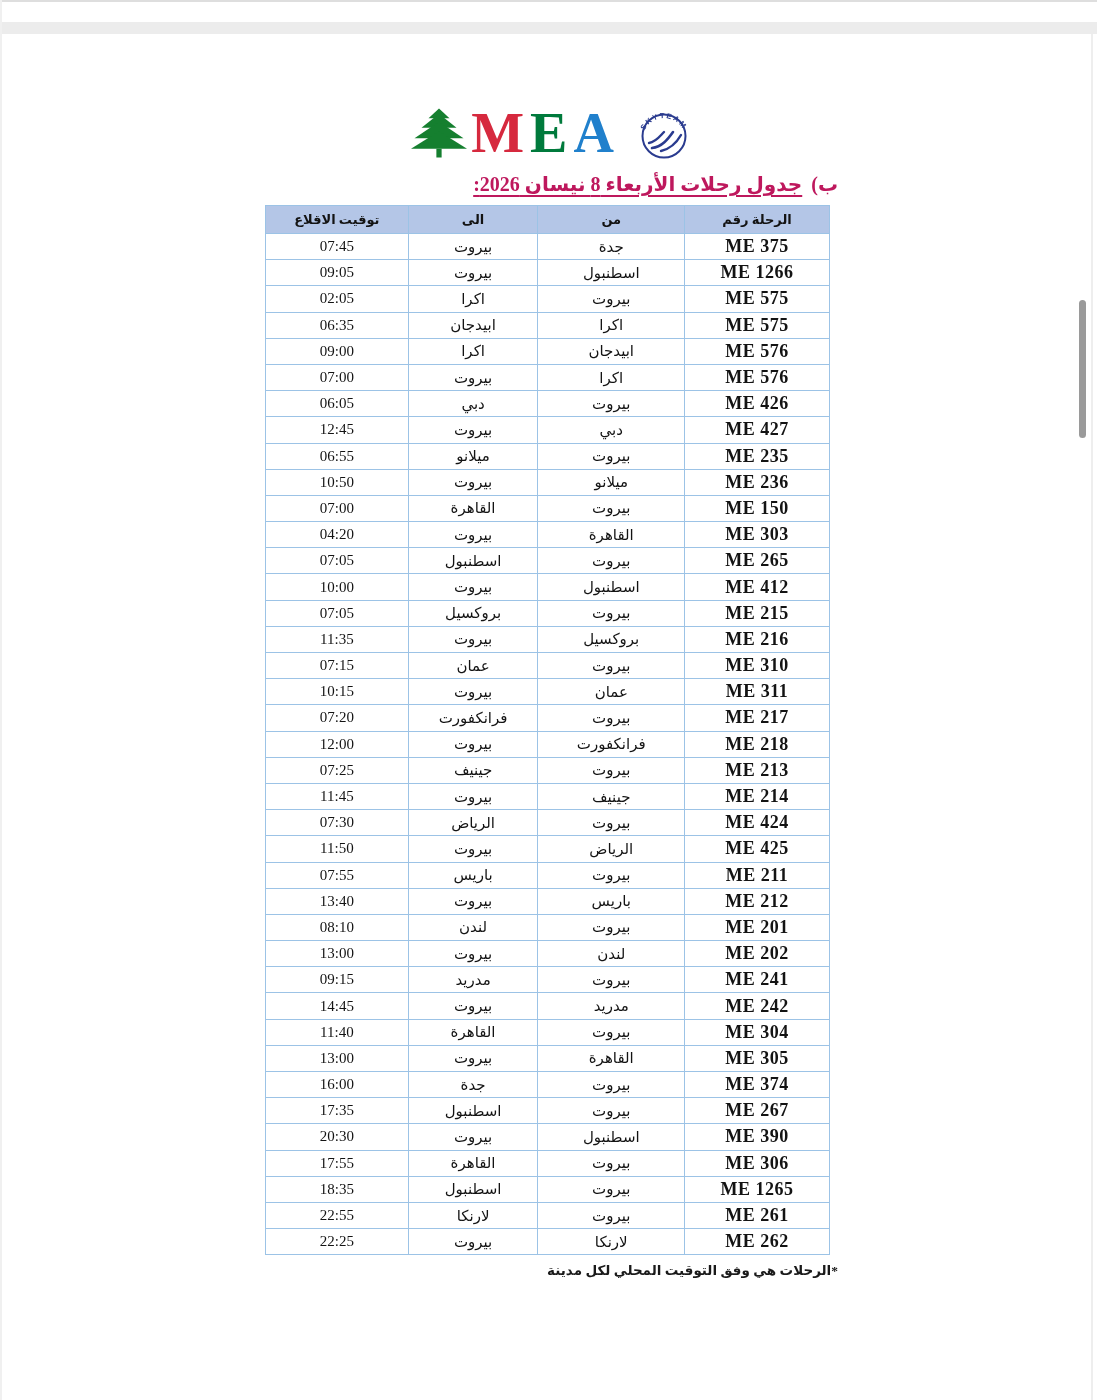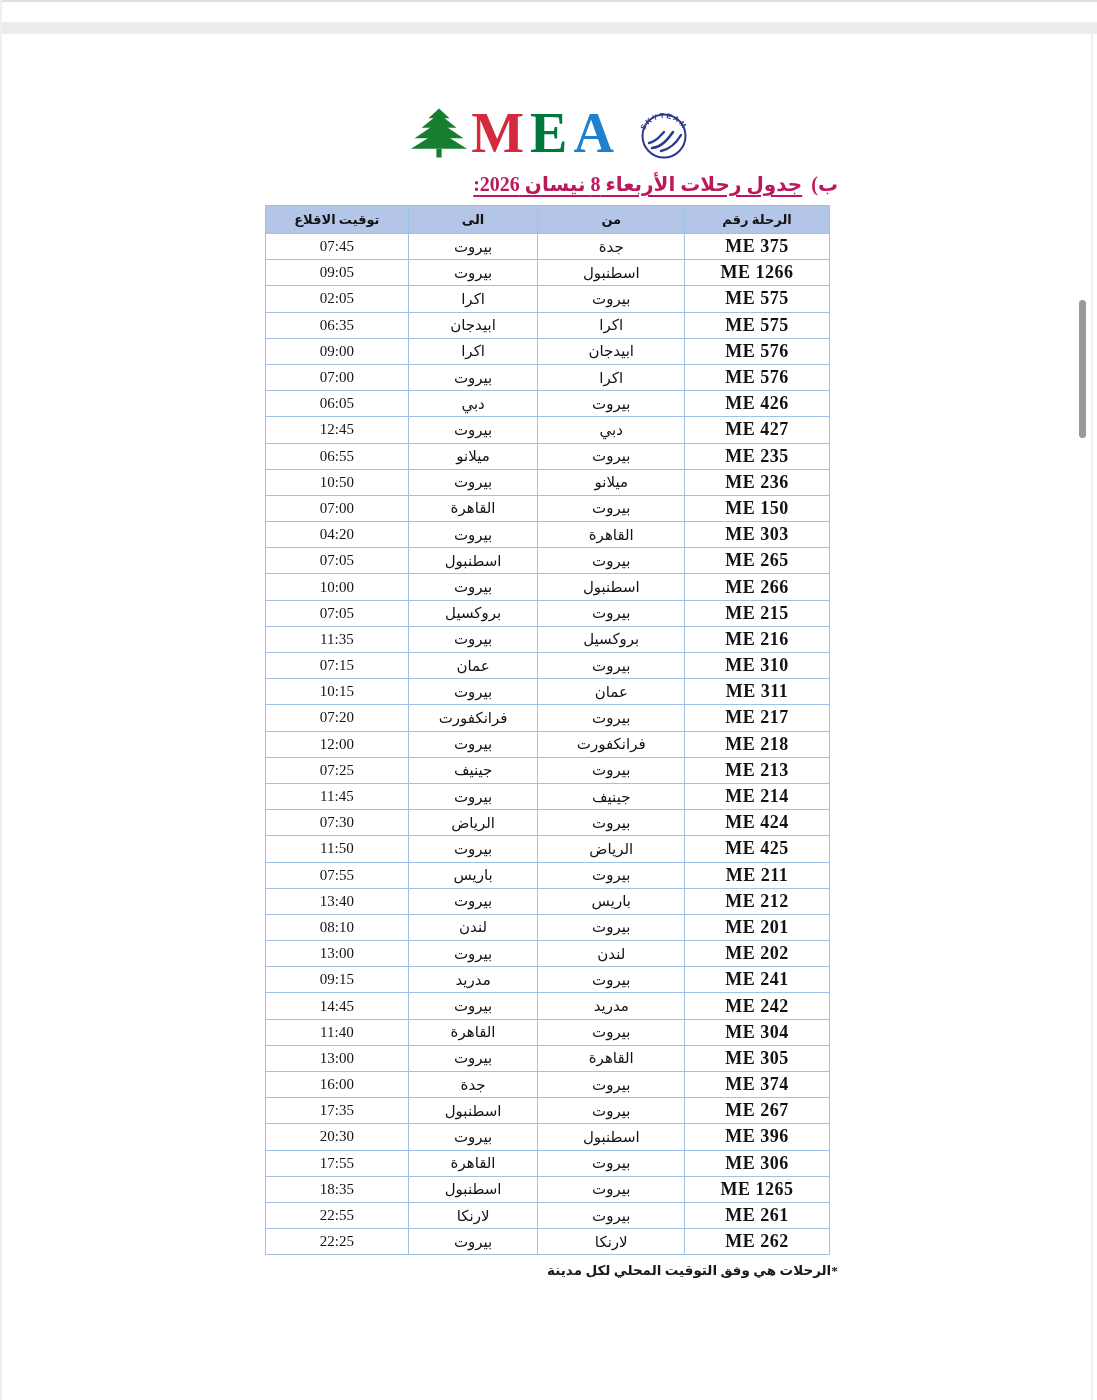--- a/index.html
+++ b/index.html
@@ -191,21 +191,21 @@
   </tr>
 
   <tr>
     <td class="c-flight">ME 265</td>
     <td class="c-from">بيروت</td>
     <td class="c-to">اسطنبول</td>
     <td class="c-time">07:05</td>
   </tr>
 
   <tr>
-    <td class="c-flight">ME 266</td>
+    <td class="c-flight">ME 412</td>
     <td class="c-from">اسطنبول</td>
     <td class="c-to">بيروت</td>
     <td class="c-time">10:00</td>
   </tr>
 
   <tr>
     <td class="c-flight">ME 215</td>
     <td class="c-from">بيروت</td>
     <td class="c-to">بروكسيل</td>
     <td class="c-time">07:05</td>
@@ -338,21 +338,21 @@
   </tr>
 
   <tr>
     <td class="c-flight">ME 267</td>
     <td class="c-from">بيروت</td>
     <td class="c-to">اسطنبول</td>
     <td class="c-time">17:35</td>
   </tr>
 
   <tr>
-    <td class="c-flight">ME 396</td>
+    <td class="c-flight">ME 390</td>
     <td class="c-from">اسطنبول</td>
     <td class="c-to">بيروت</td>
     <td class="c-time">20:30</td>
   </tr>
 
   <tr>
     <td class="c-flight">ME 306</td>
     <td class="c-from">بيروت</td>
     <td class="c-to">القاهرة</td>
     <td class="c-time">17:55</td>

